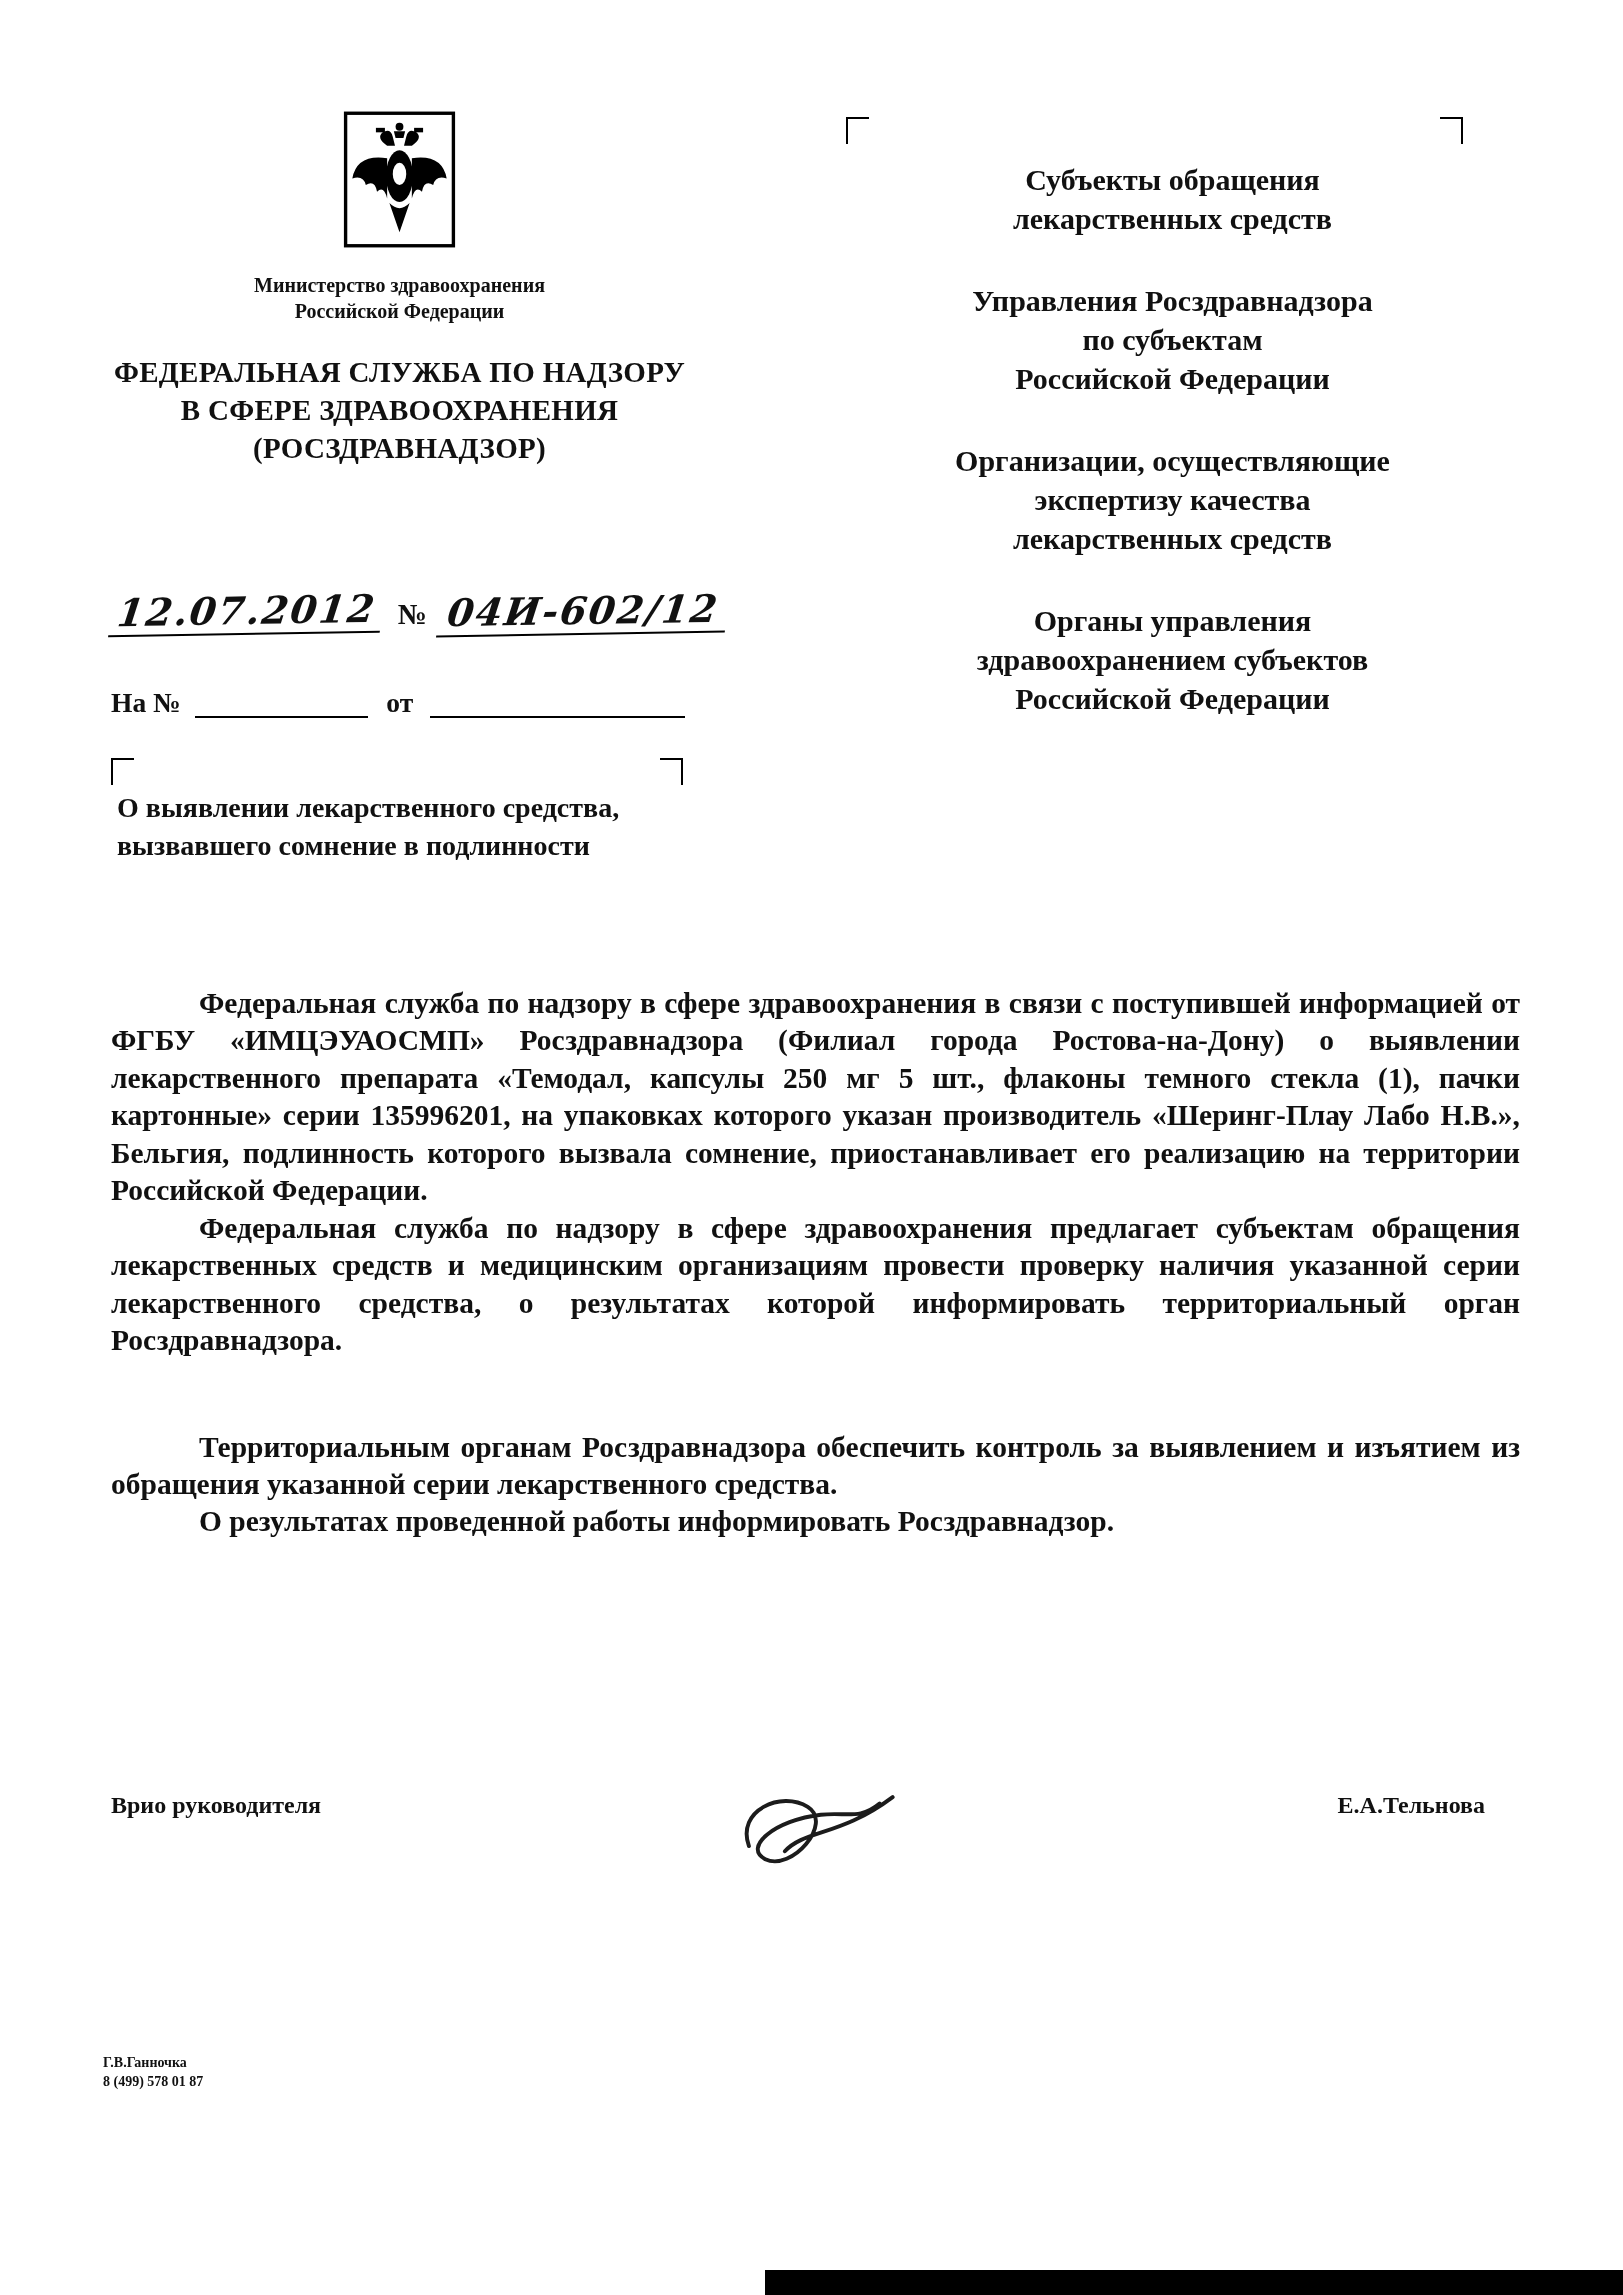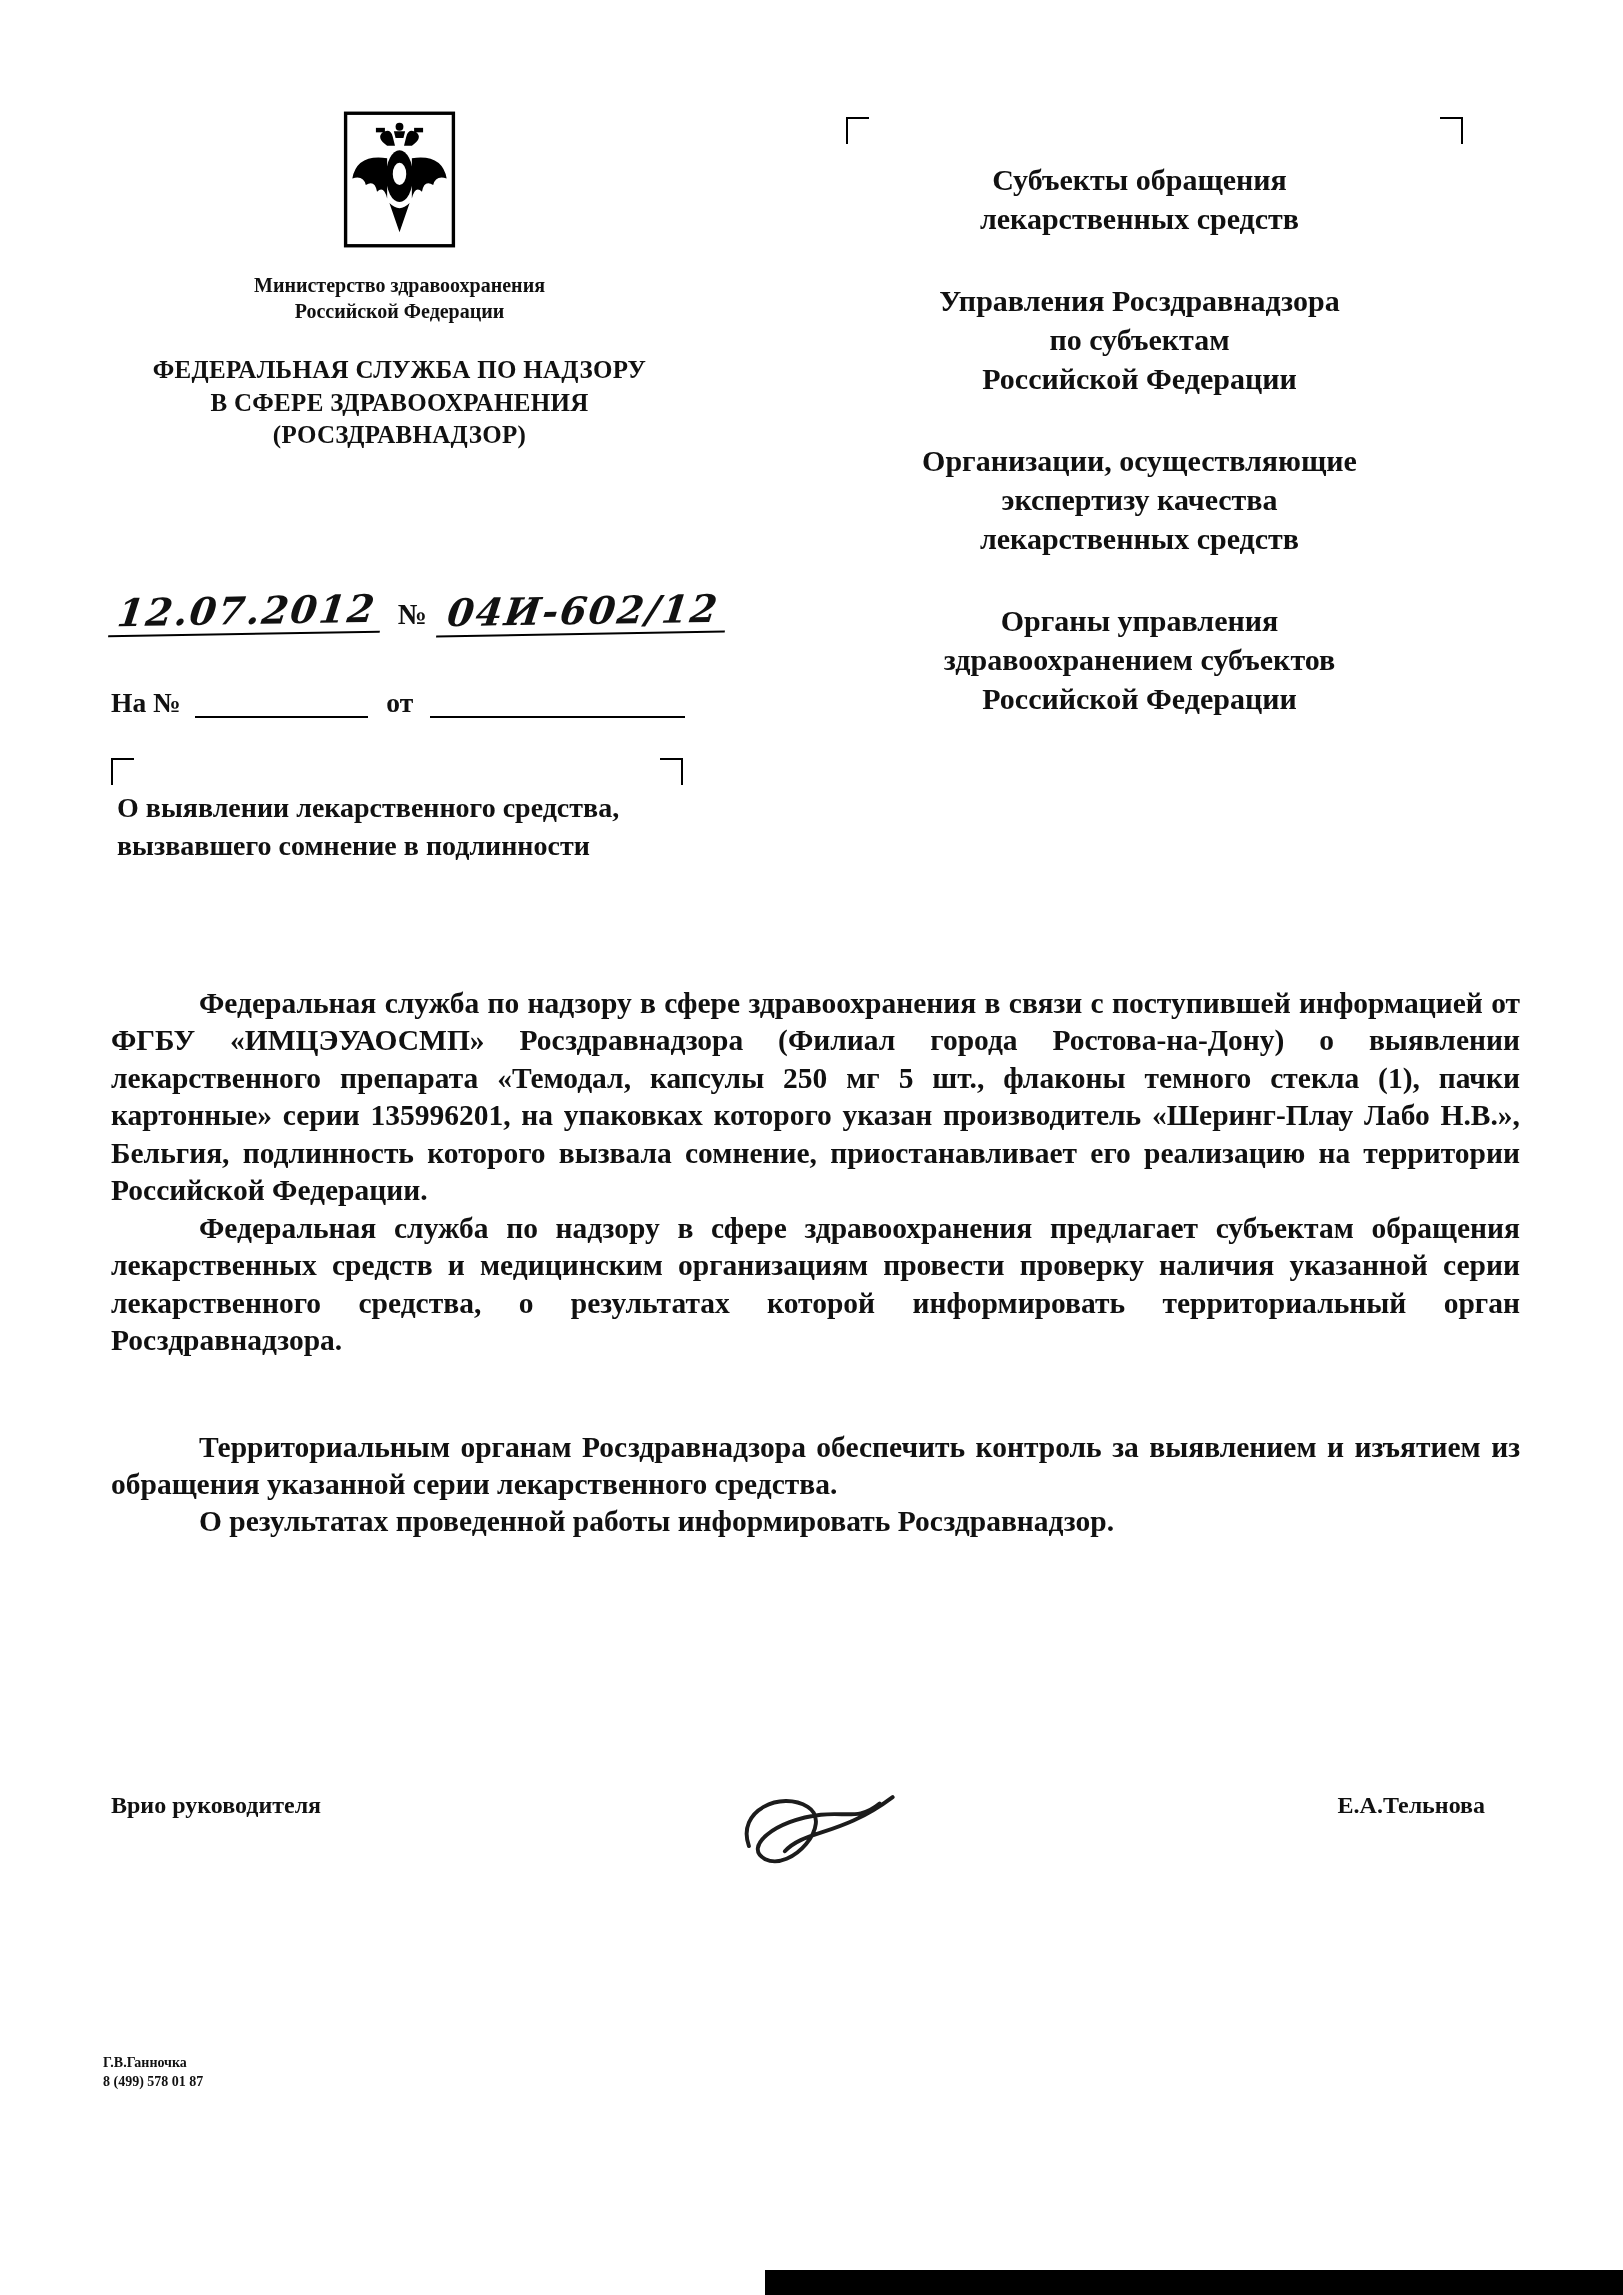--- a/index.html
+++ b/index.html
@@ -22,21 +22,21 @@
     left: 92px; top: 111px; width: 615px;
     text-align: center;
   }
   .emblem { display: block; margin: 0 auto; }
   .ministry {
     margin-top: 25px;
     font-size: 20px; font-weight: bold; line-height: 1.28;
   }
   .agency {
     margin-top: 30px;
-    font-size: 25px; font-weight: bold; line-height: 1.3;
+    font-size: 29px; font-weight: bold; line-height: 1.3;
     letter-spacing: 0.3px;
   }
   .address { margin-top: 19.6px; font-size: 20px; font-weight: bold; line-height: 1.3; }
   .phone   { margin-top: 2.6px;  font-size: 20px; font-weight: bold; line-height: 1.3; }
 
   
   .ref-line {
     position: absolute; left: 111px; top: 592px; width: 655px;
     font-size: 29px; font-weight: bold;
     display: flex; align-items: flex-end;
@@ -72,21 +72,21 @@
   .corner-tr { border-right: 2px solid #000; border-top: 2px solid #000; }
 
   
   .subject {
     position: absolute; left: 117px; top: 789px; width: 589px;
     font-size: 28px; font-weight: bold; line-height: 1.35;
   }
 
   
   .recipients {
-    position: absolute; left: 783px; top: 160px; width: 713px;
+    position: absolute; left: 816px; top: 160px; width: 713px;
     text-align: center;
     font-size: 30px; font-weight: bold; line-height: 1.3;
   }
   .recipient { margin-bottom: 43px; }
 
   
   .body-text {
     position: absolute; left: 111px; top: 985px; width: 1409px;
     font-size: 29.5px; font-weight: bold; line-height: 1.27;
     text-align: justify;

